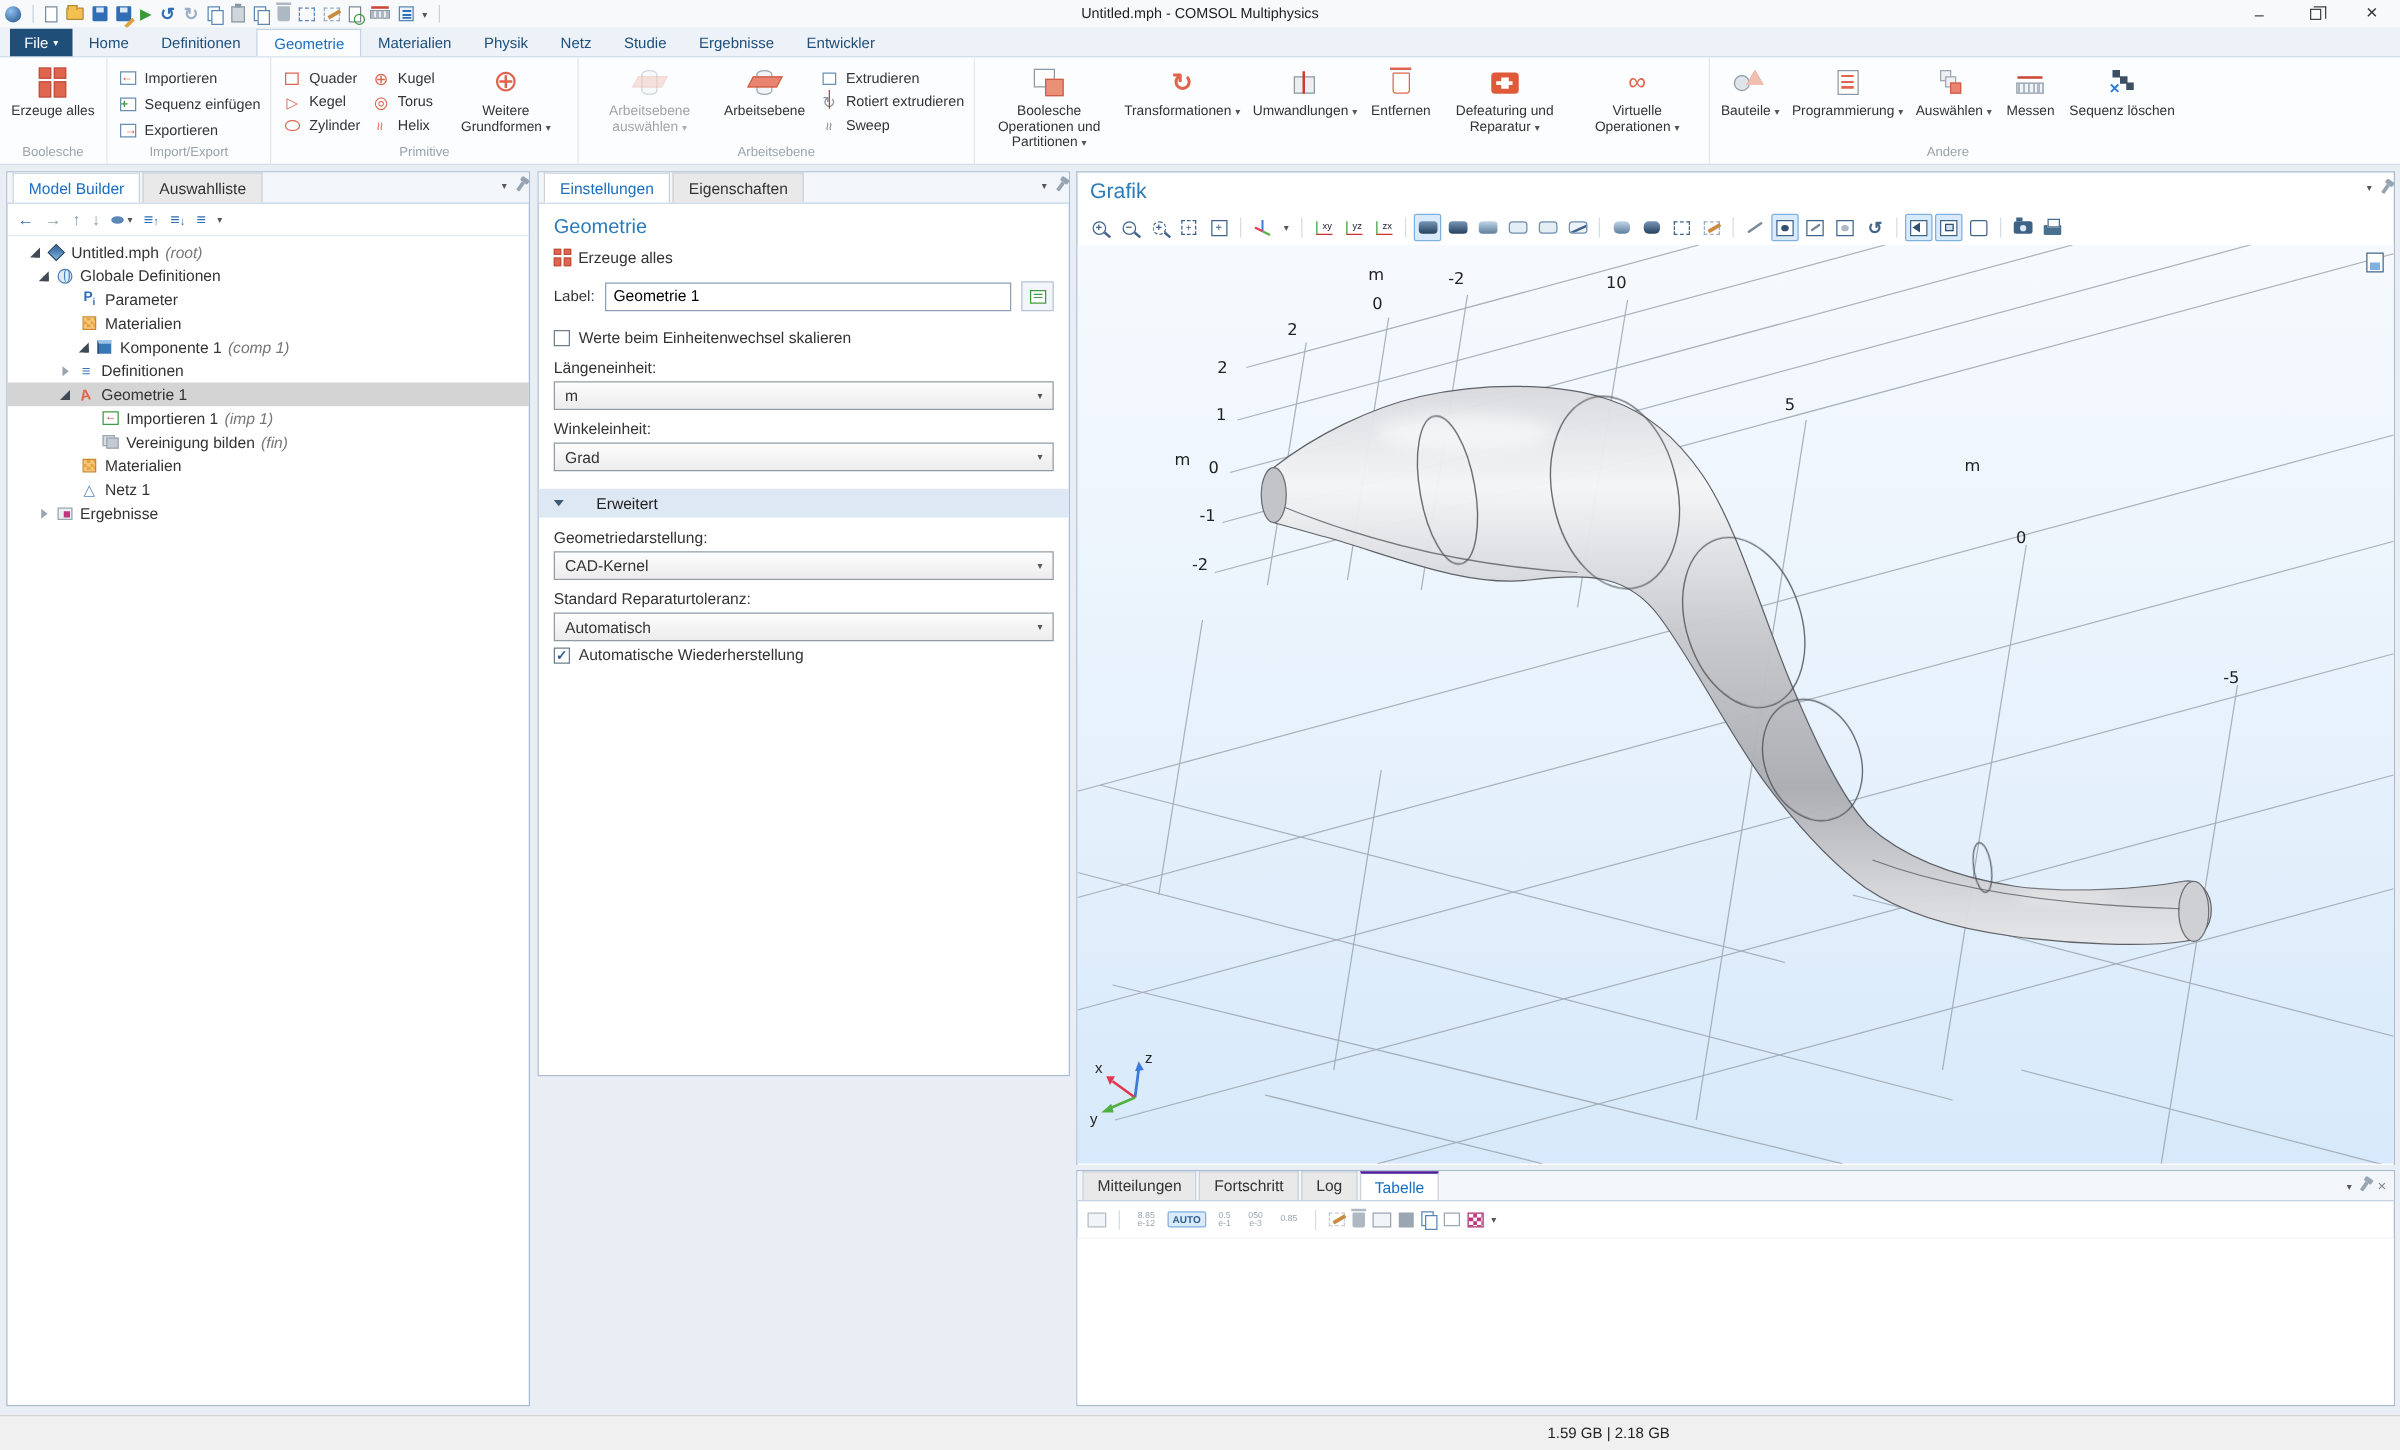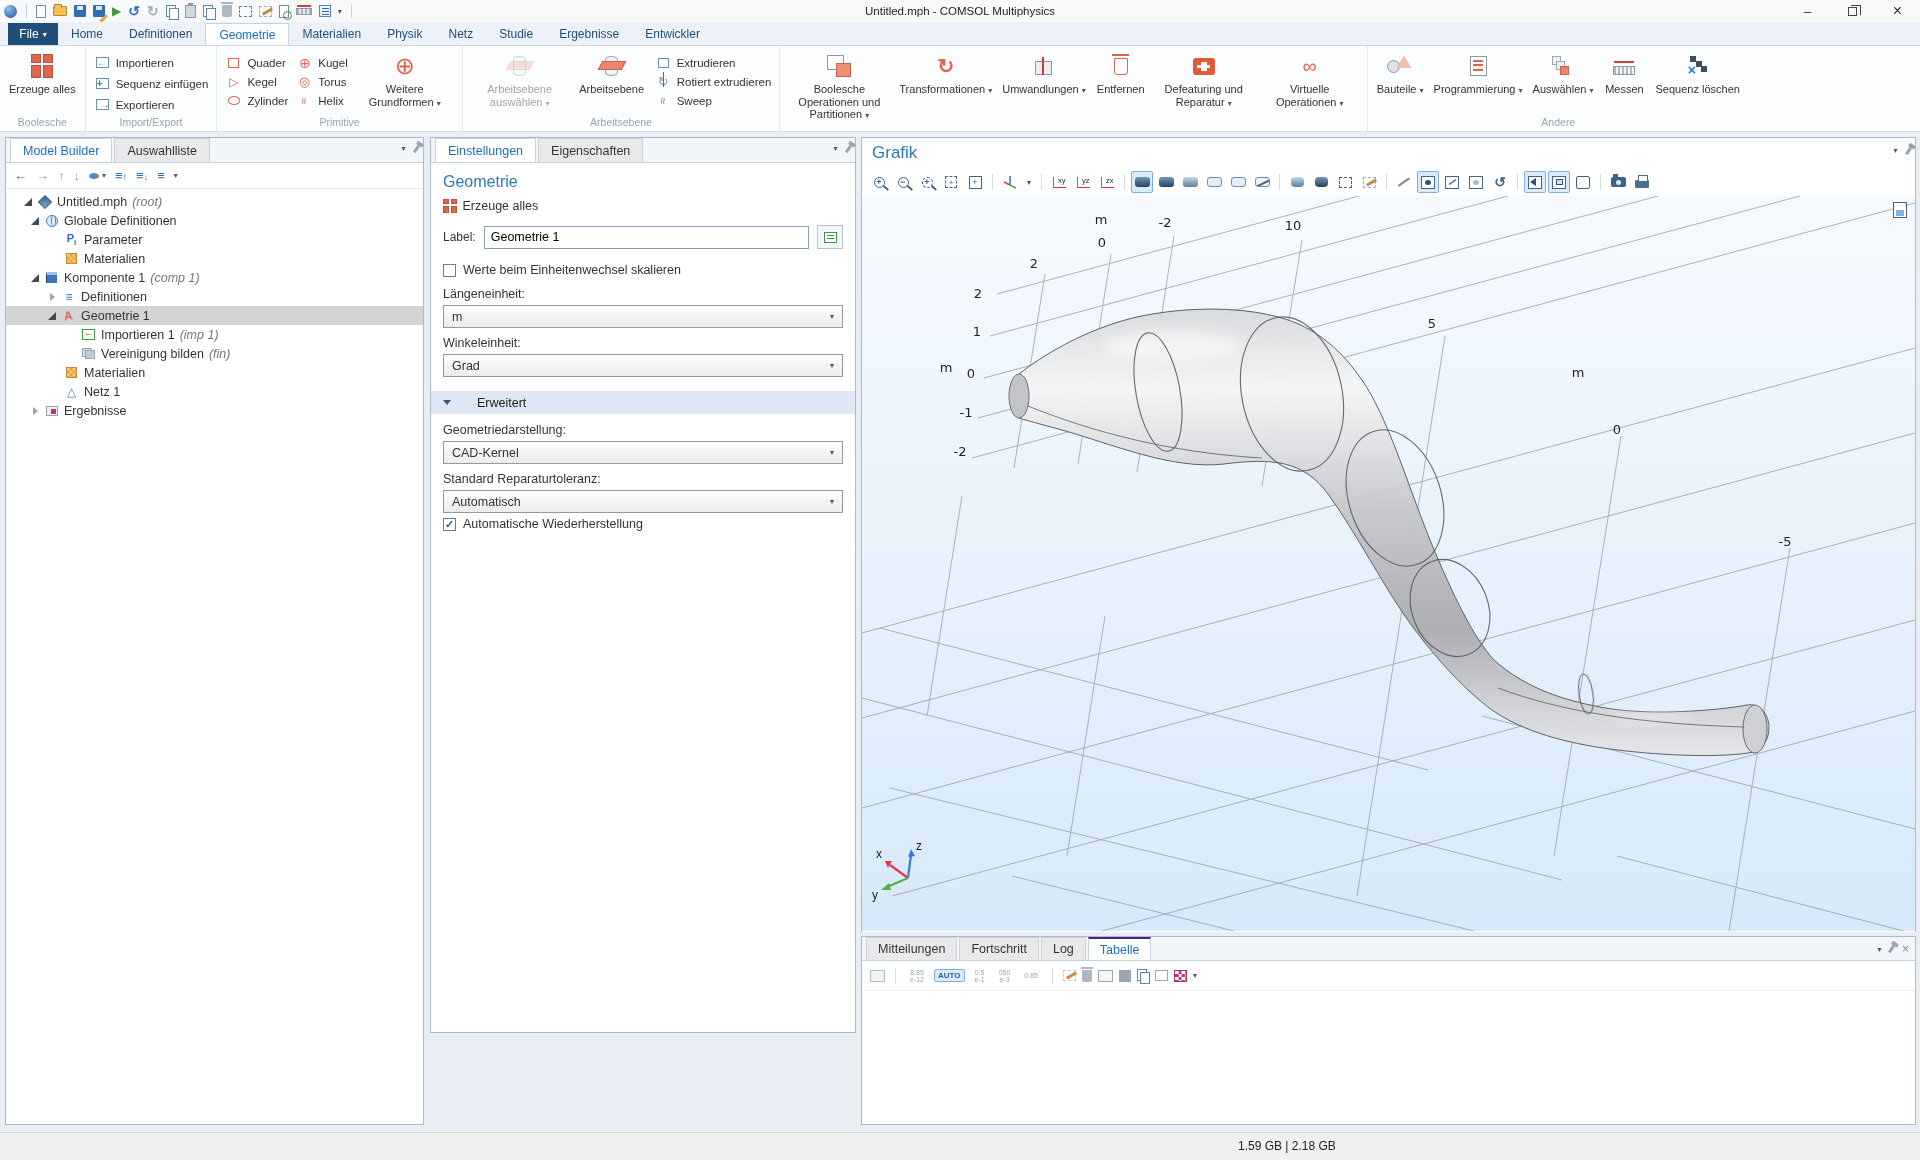--- a/index.html
+++ b/index.html
@@ -543,21 +543,21 @@
           <span class="t-param"><span>P</span><sub>i</sub></span>
         </span>
       <span>Parameter</span>
     </div>
     <div class="trow" style="padding-left:57px;">
       <span class="ticon">
           <span class="t-mat"></span>
         </span>
       <span>Materialien</span>
     </div>
-    <div class="trow" style="padding-left:23px;">
+    <div class="trow" style="padding-left:23px;margin-left:32px;">
       <span class="texp">
           <span class="exp-open"></span>
         </span>
       <span class="ticon">
           <span class="t-comp"></span>
         </span>
       <span>Komponente 1</span>
       <span class="suffix">(comp 1)</span>
     </div>
     <div class="trow" style="padding-left:40px;">
@@ -609,21 +609,21 @@
           <span class="exp-closed"></span>
         </span>
       <span class="ticon">
           <span class="t-res"></span>
         </span>
       <span>Ergebnisse</span>
     </div>
   </div>
 </div>
 
-<div class="panel" style="left:430px; top:137px; width:426px; height:896px;">
+<div class="panel" style="left:430px; top:137px; width:426px; height:724px;">
   <div class="ptabs">
     <div class="ptab active">Einstellungen</div>
     <div class="ptab">Eigenschaften</div>
     <div class="phdr-icons">
       <span class="caret">▾</span>
       <span class="pin"></span>
     </div>
   </div>
   <div class="set-body">
     <div class="set-title">Geometrie</div>

